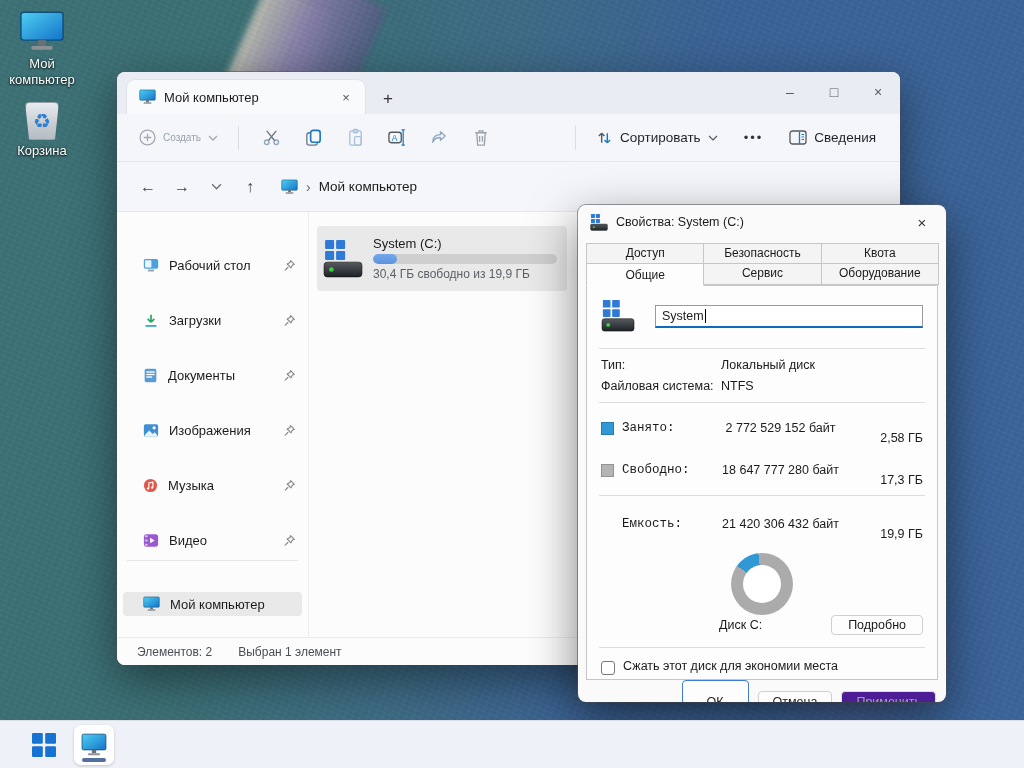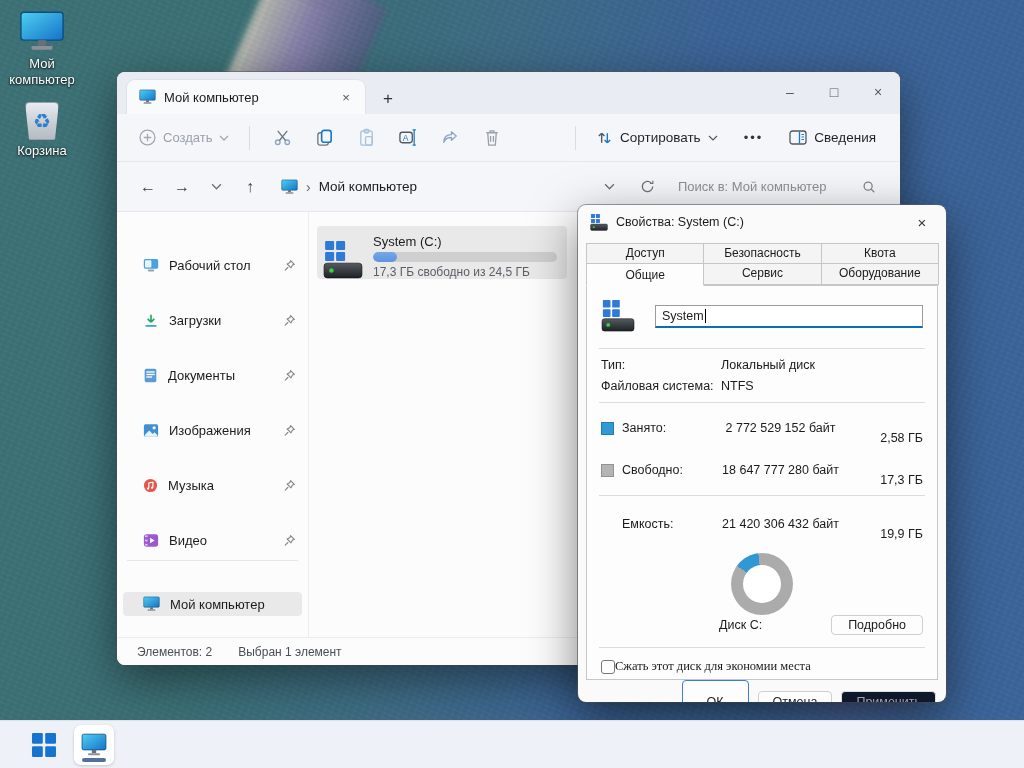--- a/index.html
+++ b/index.html
@@ -45,21 +45,21 @@
   .tabstrip { height:42px; background:#e9edf3; display:flex; align-items:flex-end; padding-left:10px; flex:0 0 auto; }
   .tab { width:238px; height:34px; background:#f9fafc; border-radius:8px 8px 0 0;
     display:flex; align-items:center; gap:8px; padding:0 8px 0 12px; box-shadow:0 0 0 1px rgba(0,0,0,.04); }
   .tab .t-label { flex:1; font-size:13px; }
   .tab .t-close { color:#555; font-size:13px; width:22px; height:22px; display:flex; align-items:center; justify-content:center; border-radius:4px; }
   .newtab { width:34px; height:30px; margin-left:6px; display:flex; align-items:center; justify-content:center; color:#333; font-size:17px; }
   .caption-btns { margin-left:auto; display:flex; align-self:flex-start; }
 
   .toolbar { height:48px; background:#f4f6fa; display:flex; align-items:center; padding:0 14px; gap:2px;
     border-bottom:1px solid #e4e7ec; flex:0 0 auto; }
-  .tb-new { color:#9aa1ac; display:flex; align-items:center; gap:7px; padding:0 8px; font-size:13px; }
+  .tb-new { color:#9aa1ac; display:flex; align-items:center; gap:7px; padding:0 8px; font-size:10px; }
   .tb-sep { width:1px; height:24px; background:#d9dde3; margin:0 10px; }
   .tb-ic { width:40px; height:34px; display:flex; align-items:center; justify-content:center; border-radius:4px; }
   .tb-right { margin-left:auto; display:flex; align-items:center; }
   .tb-sort { display:flex; align-items:center; gap:7px; padding:0 10px; font-size:13.5px; color:#1f2328; }
   .tb-more { padding:0 16px; color:#333; letter-spacing:2px; font-size:13px; }
   .tb-details { display:flex; align-items:center; gap:7px; padding:0 10px; font-size:13.5px; color:#1f2328; }
 
   .addressbar { height:50px; background:#f4f6fa; display:flex; align-items:center; padding:0 14px;
     border-bottom:1px solid #e4e7ec; flex:0 0 auto; color:#3d4148; }
   .nav-ic { width:34px; height:32px; display:flex; align-items:center; justify-content:center; font-size:16px; color:#3d4148; border-radius:4px;}
@@ -71,22 +71,22 @@
 
   .body-row { flex:1; display:flex; min-height:0; }
   .sidebar { width:191px; padding:10px 6px 0 6px; flex:0 0 auto; }
   .side-item { height:24px; display:flex; align-items:center; gap:10px; padding:0 6px 0 20px; border-radius:4px; font-size:13px;margin-top:31px; }
   .side-item.sel { background:#e9e9e9; }
   .side-item .s-label { flex:1; }
   .side-item .pin { color:#8a8a8a; display:flex; }
   .side-div { height:1px; background:#e6e6e6; margin:8px 4px; }
   .filepane { flex:1; position:relative; border-left:1px solid #ededed; }
 
-  .drive-item { position:absolute; left:8px; top:14px; width:250px; height:53px; background:#e9e9e9;
-    border-radius:4px; display:flex; align-items:flex-end; gap:10px; padding:0 10px 0 6px; }
+  .drive-item { position:absolute; left:8px; top:14px; width:250px; height:65px; background:#e9e9e9;
+    border-radius:4px; display:flex; align-items:center; gap:10px; padding:0 10px 0 6px; }
   .drive-info { flex:1; }
   .drive-name { font-size:13px; margin-bottom:3px; }
   .drive-bar { width:100%; height:10px; border-radius:5px; background:#cfcfcf; overflow:hidden; margin-bottom:3px; }
   .drive-bar .fill { height:100%; border-radius:5px; background:linear-gradient(180deg,#77a7ea,#5b94dd); }
   .drive-cap { font-size:12px; color:#5b5f66; }
 
   .statusbar { height:28px; border-top:1px solid #ececec; display:flex; align-items:center; gap:26px;
     padding:0 20px; font-size:12px; color:#4a4e55; flex:0 0 auto; background:#fcfcfd; }
 
   
@@ -107,45 +107,45 @@
 
   .name-row { display:flex; align-items:center; gap:20px; padding:4px 2px 12px 2px; }
   .name-input { flex:1; height:23px; border:1px solid #9a9a9a; border-bottom:2px solid #0f6cbd; background:#fff;
     display:flex; align-items:center; padding:0 6px; font-size:12.5px; }
   .caret { width:1px; height:14px; background:#000; margin-left:1px; }
   .hr { height:1px; background:#dcdcdc; margin:4px 0; }
   .kv { display:flex; padding:5px 2px; }
   .kv .k { width:120px; color:#1b1b1b; }
   .usage-row { display:flex; align-items:center; padding:4px 2px; white-space:nowrap; }
   .sq { width:13px; height:13px; margin-right:8px; flex:0 0 auto; border:1px solid rgba(0,0,0,.18); }
-  .u-label { width:92px; }
+  .u-label { width:92px;font-family:Liberation Mono, monospace; }
   .u-bytes { flex:1; text-align:center; padding-right:14px; }
   .u-gb { width:62px; text-align:right;margin-top:20px; }
   .cap-row { padding:7px 2px 4px 2px; }
   .cap-row .u-label { margin-left:21px; }
 
   .donut-wrap { display:flex; justify-content:center; padding:8px 0 0 0; }
   .donut { width:62px; height:62px; border-radius:50%; position:relative; }
   .donut::after { content:""; position:absolute; inset:12px; border-radius:50%; background:#fff; }
   .disk-row { display:flex; align-items:center; margin-top:0; padding:0 2px 8px 2px; }
   .disk-row .dlabel { margin-left:118px; flex:1; }
   .btn { border:1px solid #cfcfcf; background:#fdfdfd; border-radius:4px; font-size:12.5px;
     padding:3px 14px; color:#1b1b1b; font-family:inherit; }
   .btn.small { padding:2px 16px; }
 
-  .chk-row { display:flex; padding:6px 2px 4px 2px; align-items:center;font-family:Liberation Serif, serif; }
+  .chk-row { display:flex; gap:8px; padding:6px 2px 4px 2px; align-items:flex-end; }
   .chk { width:14px; height:14px; border:1px solid #767676; border-radius:3px; background:#fff; flex:0 0 auto; margin-top:1px;
     display:flex; align-items:center; justify-content:center; }
   .chk.checked { background:#3673d3; border-color:#3673d3; }
   .chk-label { line-height:1.35; max-width:318px; }
 
   .dlg-buttons { height:44px; display:flex; align-items:center; justify-content:flex-end; gap:9px;
     padding:0 10px; flex:0 0 auto; }
   .btn.default { border:1.5px solid #3b7dd8; padding:14px 24px; }
-  .btn.disabled { color:#a3a3a3; border-color:#dedede; background:#0f172a; }
+  .btn.disabled { color:#a3a3a3; border-color:#dedede; background:#4c1d95; }
 
   
   #taskbar { position:absolute; left:0; bottom:0; width:1024px; height:48px; background:#eef1f7;
     border-top:1px solid rgba(0,0,0,.07); display:flex; align-items:center; padding-left:24px; gap:10px; }
   .tb-start { width:40px; height:40px; display:flex; align-items:center; justify-content:center; border-radius:6px; }
   .tb-app { width:40px; height:40px; background:#fff; border-radius:7px; box-shadow:0 1px 3px rgba(0,0,0,.18);
     display:flex; flex-direction:column; align-items:center; justify-content:center; position:relative; }
   .tb-app .indicator { position:absolute; bottom:3px; width:24px; height:4px; border-radius:2px; background:#51709c; }
 
   .nowrap { white-space:nowrap; }
@@ -313,40 +313,20 @@
           </svg>
       </div>
       <div class="nav-ic">↑</div>
       <div class="crumb">
         <svg width="17" height="16" viewBox="0 0 48 44">
             <use href="#monitor"></use>
           </svg>
         <span class="sep">›</span>
         <span>Мой компьютер</span>
       </div>
-      <div class="addr-right">
-        <div class="nav-ic">
-          <svg width="11" height="7" viewBox="0 0 10 6">
-            <path d="M1 1l4 4 4-4" fill="none" stroke="#6b7077" stroke-width="1.2"></path>
-            </svg>
-        </div>
-        <div class="nav-ic">
-          <svg width="15" height="15" viewBox="0 0 16 16" fill="none" stroke="#6b7077" stroke-width="1.4">
-            <path d="M13.5 8a5.5 5.5 0 1 1-1.6-3.9"></path>
-              <path d="M13.7 1.8v3h-3" stroke-width="1.2"></path>
-          </svg>
-        </div>
-        <div class="searchbox">
-          <span class="ph">Поиск в: Мой компьютер</span>
-          <svg width="14" height="14" viewBox="0 0 16 16" fill="none" stroke="#7c828a" stroke-width="1.4">
-            <circle cx="7" cy="7" r="4.6"></circle>
-              <path d="M10.5 10.5L14 14"></path>
-          </svg>
-        </div>
-      </div>
     </div>
 
     <div class="body-row">
       <div class="sidebar">
 
         <div class="side-item">
           <svg width="16" height="15" viewBox="0 0 20 18">
             <rect x="1" y="1" width="18" height="12" rx="2" fill="#4aa3e0"></rect>
               <rect x="2.5" y="2.5" width="8" height="9" rx="1" fill="#eaf4fc"></rect>
             <rect x="6" y="14" width="8" height="2.5" rx="1" fill="#9aa0a8"></rect>
@@ -448,21 +428,21 @@
       <div class="filepane">
         <div class="drive-item">
           <svg width="40" height="38" viewBox="0 0 38 36">
               <use href="#hdd"></use>
             </svg>
           <div class="drive-info">
             <div class="drive-name">System (C:)</div>
             <div class="drive-bar">
               <div class="fill" style="width: 13%;"></div>
             </div>
-            <div class="drive-cap">17,3 ГБ свободно из 24,5 ГБ</div>
+            <div class="drive-cap">30,4 ГБ свободно из 19,9 ГБ</div>
           </div>
         </div>
       </div>
     </div>
 
     <div class="statusbar">
       <span>Элементов: 2</span>
       <span>Выбран 1 элемент</span>
     </div>
   </div>

